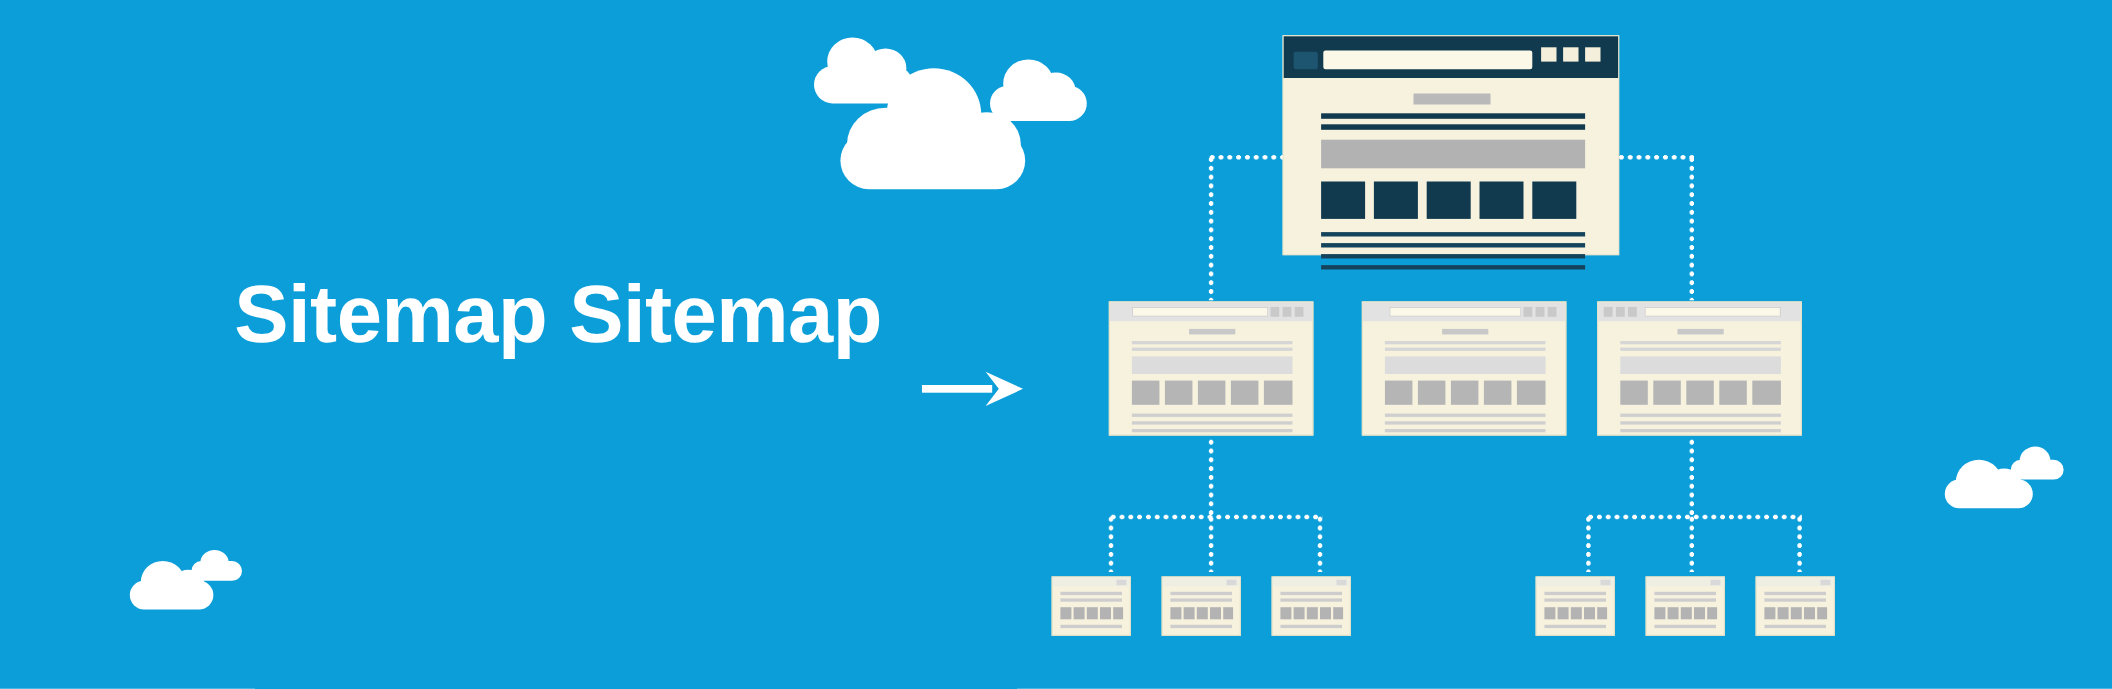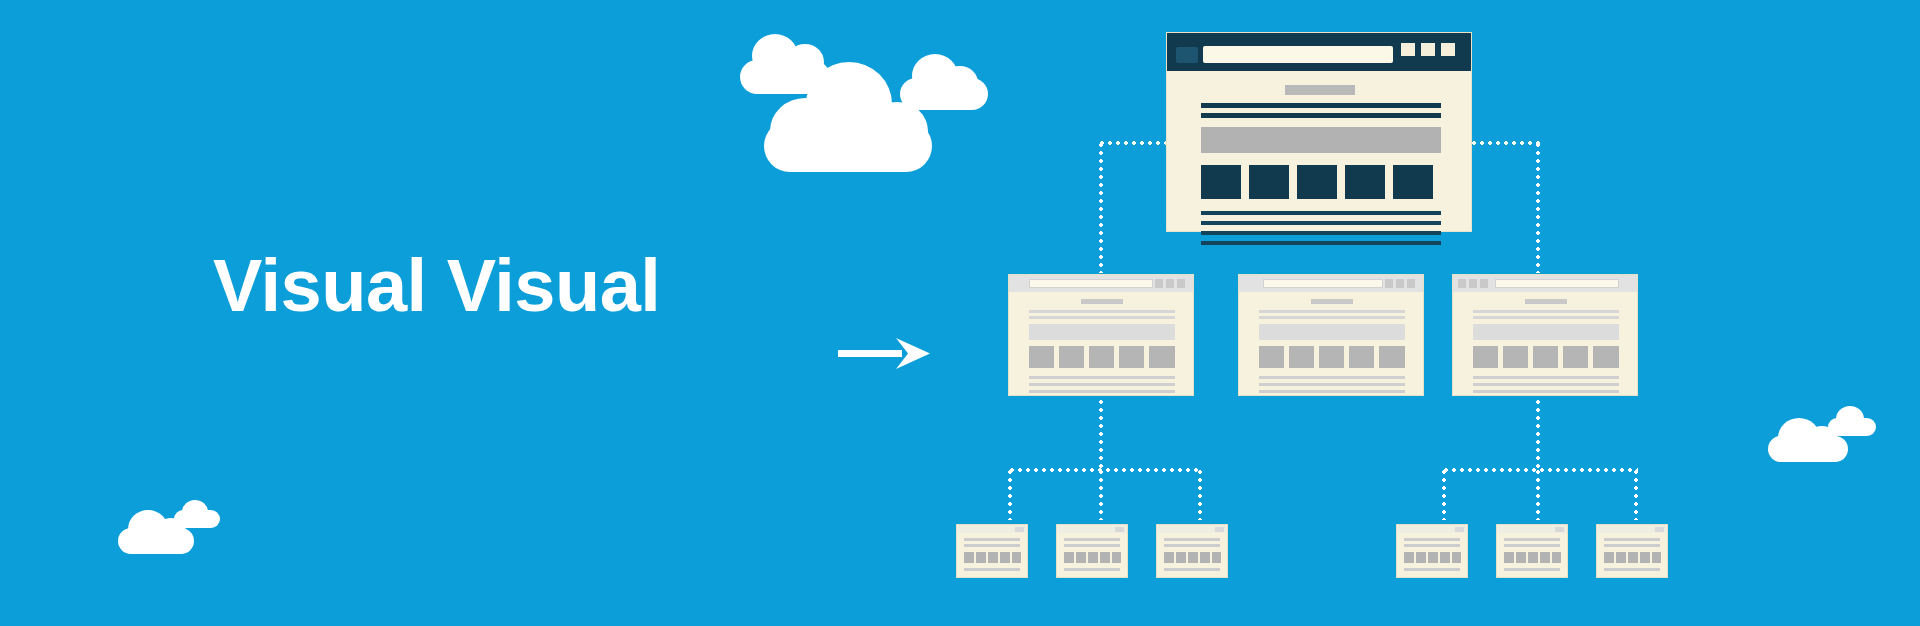--- a/index.html
+++ b/index.html
@@ -194,21 +194,21 @@
 
   <div class="cloud-group" style="left:1760px;top:404px;width:130px;height:64px;">
     <div class="cloud" style="left:18px;top:14px;width:42px;height:40px;"></div>
     <div class="cloud" style="left:46px;top:22px;width:32px;height:30px;"></div>
     <div class="cloud-base" style="left:8px;top:32px;width:80px;height:26px;border-radius:13px;"></div>
     <div class="cloud" style="left:76px;top:2px;width:28px;height:26px;"></div>
     <div class="cloud-base" style="left:68px;top:14px;width:48px;height:18px;border-radius:9px;"></div>
   </div>
 
   <div id="headline">
-    <div class="hl-line hl-top" style="color: rgb(255, 255, 255);">Visual Visual</div>
+    <div class="hl-line hl-top" style="color: rgb(255, 255, 255);">Sitemap Sitemap</div>
   </div>
 
   <div id="arrow">
     <svg width="96" height="44" viewBox="0 0 96 44" aria-hidden="true">
       <rect x="0" y="18" width="64" height="7" fill="#ffffff"></rect>
       <path d="M58,6 L92,21.5 L58,37 L70,21.5 Z" fill="#ffffff"></path>
     </svg>
   </div>
 
   <div class="dot-h" style="left:1098px;top:141px;width:70px;"></div>

